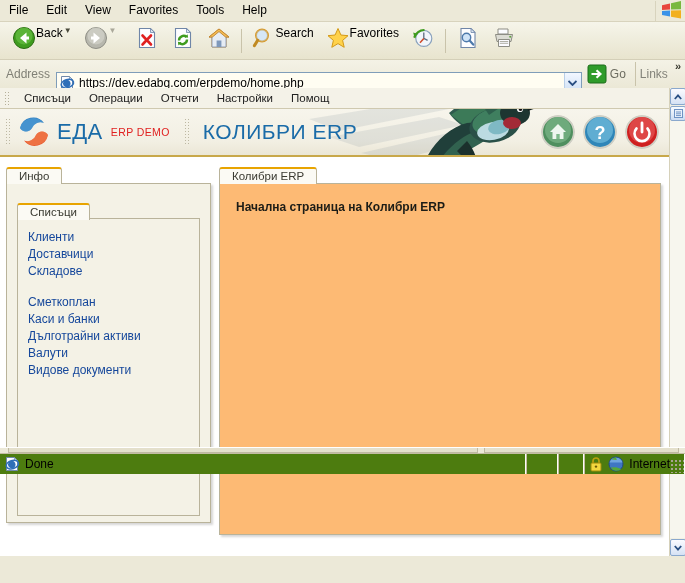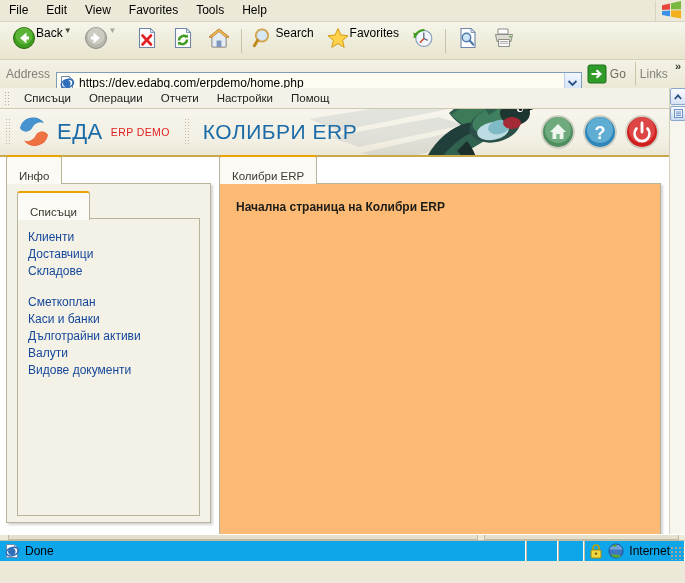--- a/index.html
+++ b/index.html
@@ -3,21 +3,21 @@
 <meta charset="utf-8">
 <style>
   * { box-sizing: border-box; }
   html, body {
     margin: 0; padding: 0;
     width: 685px; height: 583px;
     overflow: hidden;
     font-family: "Liberation Sans", "DejaVu Sans", sans-serif;
     background: #ece9d8;
   }
-  #app { position: relative; width: 685px; height: 561px; }
+  #app { position: relative; width: 685px; height: 474px; }
 
   
   .menubar {
     position: absolute; top: 0; left: 0; width: 685px; height: 22px;
     background: #ece9d8;
     border-bottom: 1px solid #d8d3bd;
     display: flex; align-items: center;
   }
   .menubar .mi {
     font-size: 12px; color: #000; padding: 2px 9px 3px 9px; line-height: 14px;
@@ -119,21 +119,21 @@
   .round-btn { width: 34px; height: 34px; border-radius: 50%; display:block; }
 
   
   .page-body { position: relative; height: 399px; background: #ffffff; display: flex; }
   .col-left { width: 211px; position: relative; padding: 6px 0 0 6px; }
   .col-right { flex: 1; position: relative; padding: 6px 8px 0 8px; }
 
   
   .tabrow { display: flex; align-items: flex-end; height: 20px; position: relative; z-index: 2;}
   .tab {
-    font-size: 11.5px; color: #3b3b32; padding: 13px 12px 2px 12px;
+    font-size: 11.5px; color: #3b3b32; padding: 1px 12px 2px 12px;
     background: #fbfaf4;
     border: 1px solid #b9b39a; border-bottom: none;
     border-top: 2px solid #e8a400;
     border-radius: 3px 3px 0 0;
     position: relative; top: 1px;
   }
   .panel {
     border: 1px solid #b9b39a; background: #f4f2e6;
     box-shadow: 2px 2px 2px rgba(0,0,0,.16);
   }
@@ -173,21 +173,21 @@
     background: linear-gradient(to bottom,#fafcff,#ccdcf2);
     border: 1px solid #8aa8cd; border-radius: 2px;
     display:flex; align-items:center; justify-content:center;
   }
   .sb-track { position:absolute; top:33px; left:0; width:16px; bottom:18px;
     background: #f7f6ee; }
 
   
   .statusbar {
     position: absolute; bottom: 0; left: 0; width: 685px; height: 27px;
-    background: #0ea5e9; border-top: 1px solid #fff;
+    background: #4d7c0f; border-top: 1px solid #fff;
   }
   .sb-gripstrip { position:absolute; top:0; left:0; width:685px; height:6px;
      background:#ece9d8; border-bottom:1px solid #c3bda4;}
   .sb-gripstrip .bit { position:absolute; top:0; height:5px; background:#e4e0cc;
      border:1px solid #bfb9a2; border-top:none;}
   .status-row { position:absolute; top:6px; left:0; width:685px; height:20px;
      display:flex; align-items:center; }
   .st-cell { height: 20px; display:flex; align-items:center;
      border-left: 1px solid #c3bda4; border-right:1px solid #fdfdf8; padding: 0 4px; }
   .st-main { flex: 1; border-left:none; gap: 5px; }

